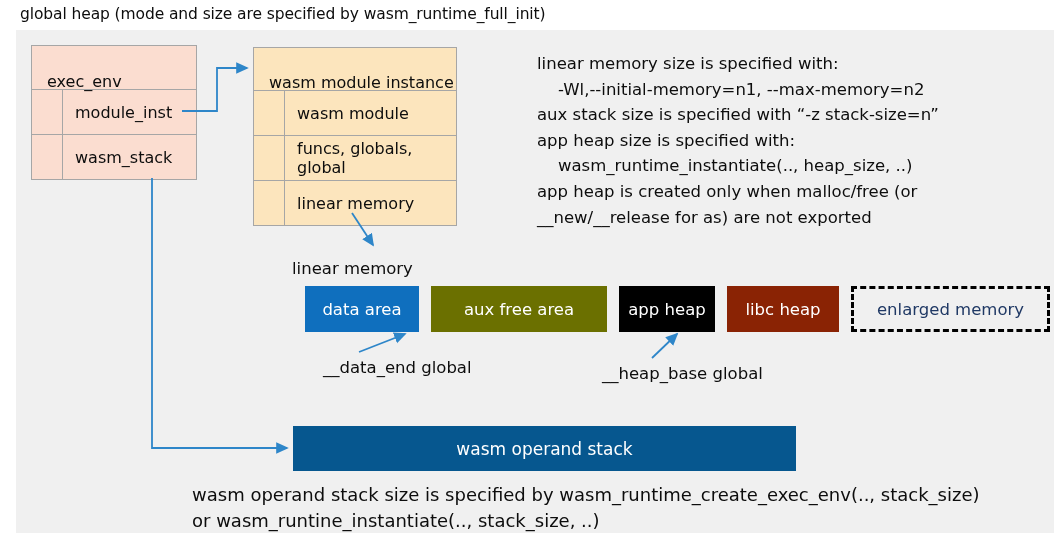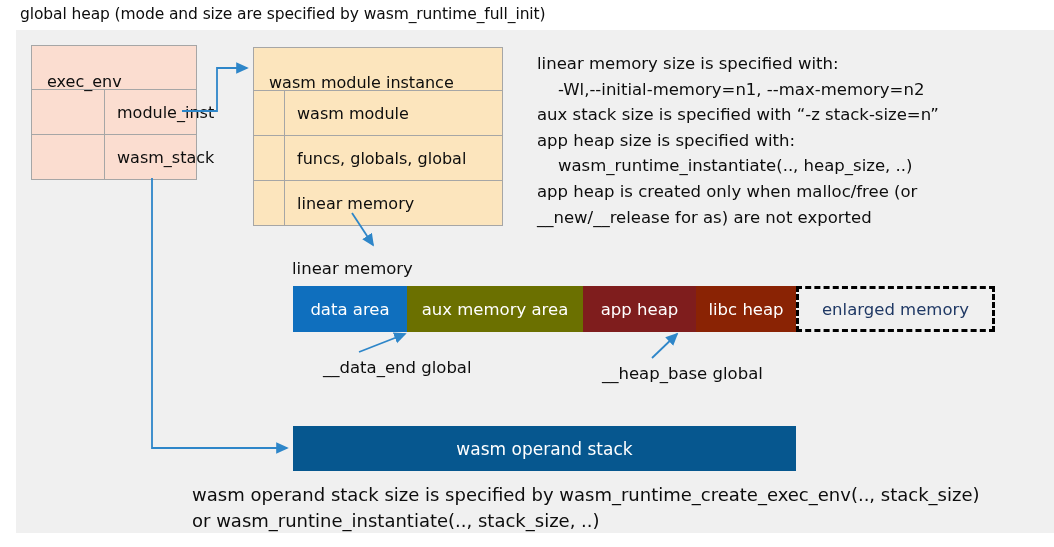--- a/index.html
+++ b/index.html
@@ -65,24 +65,24 @@
     width: 30px;
     flex: 0 0 30px;
     border-right: 1px solid #a6a6a6;
     align-self: stretch;
   }
   .sub-row .lbl { padding-left: 12px; }
 
   
   #exec-env-box { left: 27px; top: 45px; width: 166px; }
   #exec-env-box .hdr-row { height: 45px; }
-  #exec-env-box .sub-row { height: 45px; padding-left: 42px; }
-
-  
-  #wmi-box { left: 249px; top: 47px; width: 250px; }
+  #exec-env-box .sub-row { height: 45px; }
+
+  
+  #wmi-box { left: 249px; top: 47px; width: 204px; }
   #wmi-box .hdr-row { height: 44px; }
   #wmi-box .sub-row { height: 45px; }
 
   
   .rtext {
     position: absolute;
     left: 533px; top: 51px;
     font-size: 16.5px;
     line-height: 25.6px;
     color: #0d0d0d;
@@ -106,25 +106,26 @@
     align-items: stretch;
   }
   .seg {
     display: flex;
     align-items: center;
     justify-content: center;
     color: #ffffff;
     font-size: 16.5px;
     box-sizing: border-box;
     white-space: nowrap;
+    margin-left: 12px;
   }
   .seg-data      { background: #0f6fbe; width: 114px; }
   .seg-aux       { background: #6b7000; width: 176px; }
-  .seg-appheap   { background: #7f1d1d; width: 113px; }
-  .seg-libcheap  { background: #8a2304; width: 100px; }
+  .seg-appheap   { background: #000000; width: 96px; }
+  .seg-libcheap  { background: #8a2304; width: 112px; }
   .seg-enlarged  {
     background: #f0f0f0;
     color: #1f3864;
     width: 199px;
     border: 3px dashed #000000;
   }
 
   
   .cap {
     position: absolute;
@@ -213,21 +214,21 @@
 <span>aux stack size is specified with “-z stack-size=n”</span>
 <span>app heap size is specified with:</span>
 <span>    wasm_runtime_instantiate(.., heap_size, ..)</span>
 <span>app heap is created only when malloc/free (or</span>
 <span>__new/__release for as) are not exported</span></div>
 
   <div class="lm-label">linear memory</div>
 
   <div class="membar">
     <div class="seg seg-data">data area</div>
-    <div class="seg seg-aux">aux memory area</div>
+    <div class="seg seg-aux">aux free area</div>
     <div class="seg seg-appheap">app heap</div>
     <div class="seg seg-libcheap">libc heap</div>
     <div class="seg seg-enlarged">enlarged memory</div>
   </div>
 
   <div class="cap" id="cap-data-end">__data_end global</div>
   <div class="cap" id="cap-heap-base">__heap_base global</div>
 
   <div id="operand-stack">wasm operand stack</div>
 

